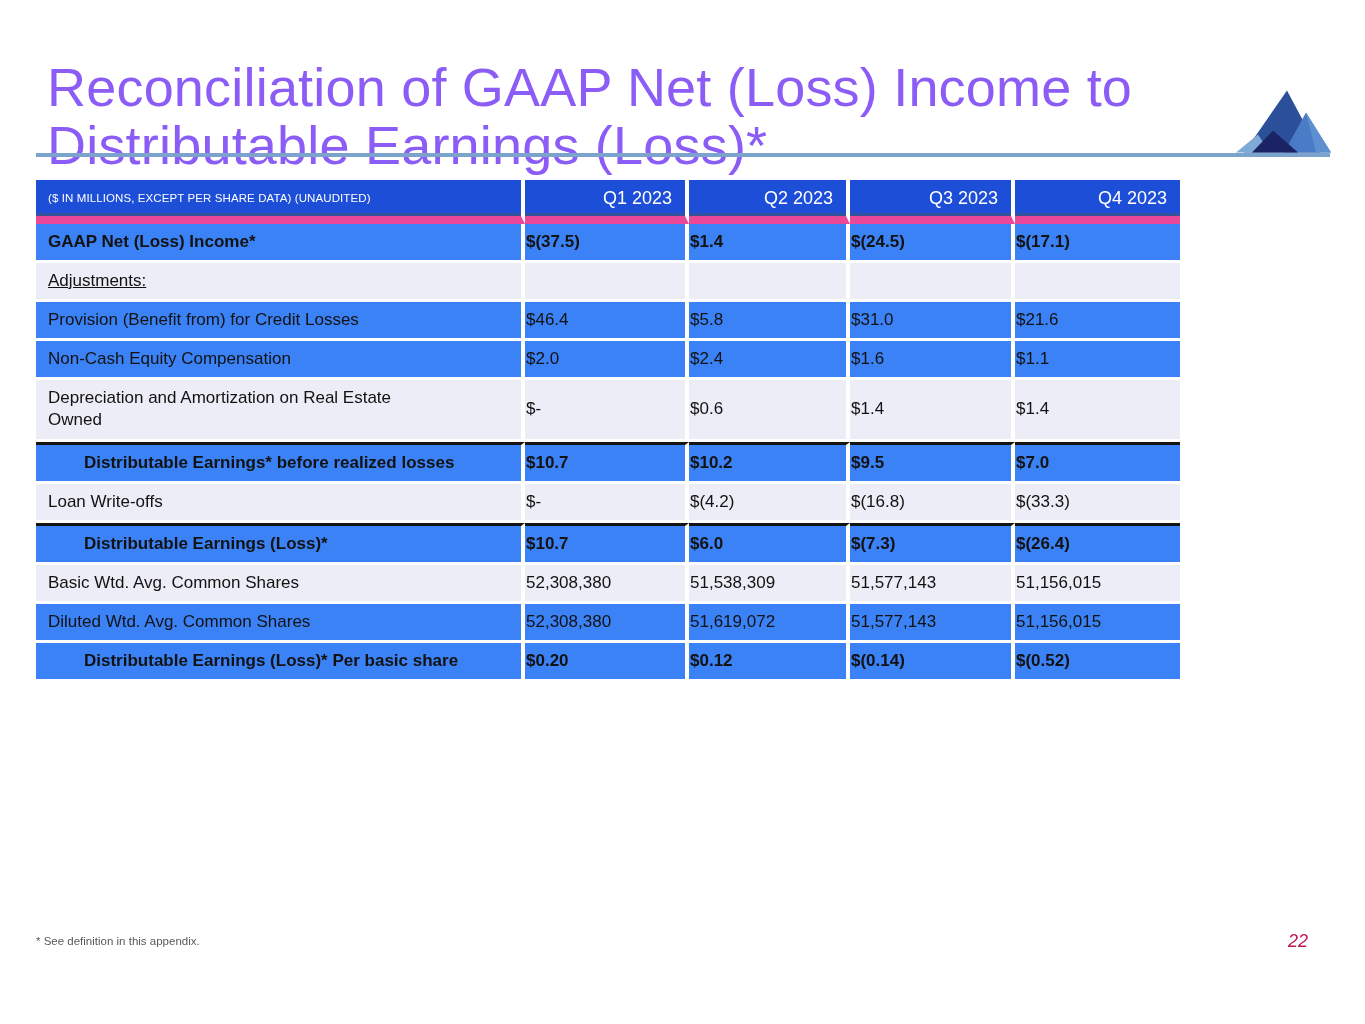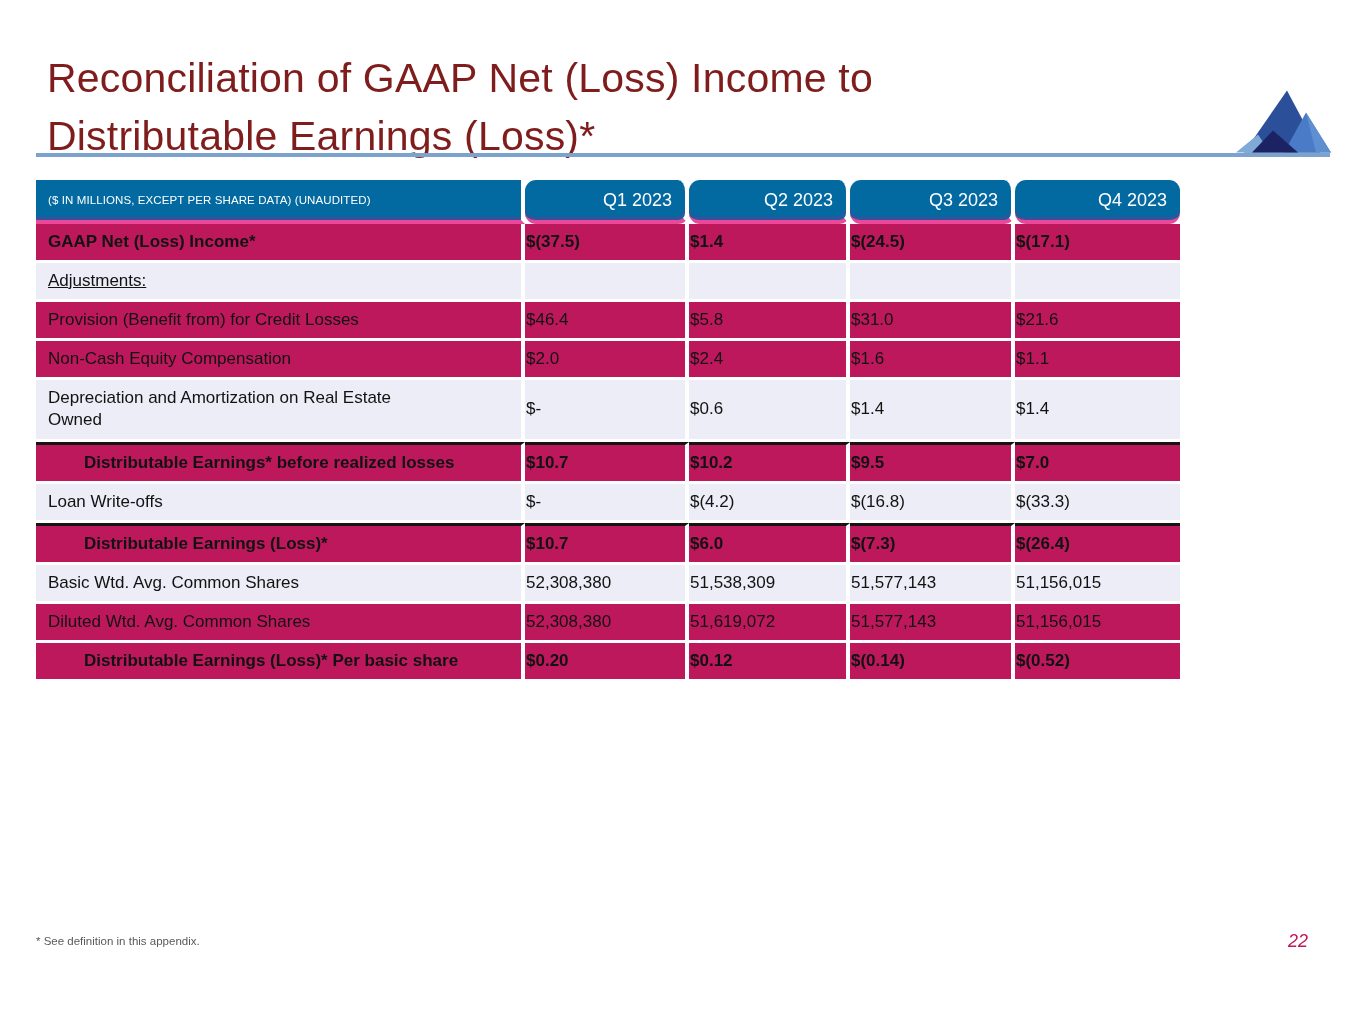--- a/index.html
+++ b/index.html
@@ -8,22 +8,22 @@
     width: 1365px; height: 1024px;
     background: #ffffff;
     font-family: "Liberation Sans", sans-serif;
     position: relative;
     overflow: hidden;
   }
 
   
   .title {
     position: absolute; left: 47px; top: 22px;
-    color: #7f1d1d;
-    font-size: 41px; line-height: 58px;
+    color: #8b5cf6;
+    font-size: 54px; line-height: 58px;
     letter-spacing: 0.2px;
     font-weight: 400;
   }
   .title span { display: block; }
 
   
   .divider {
     position: absolute; left: 36px; top: 153px;
     width: 1294px; height: 4px;
     background: #7BA3CE;
@@ -42,45 +42,45 @@
     border-collapse: separate; border-spacing: 0;
     table-layout: fixed;
   }
   col.c-label { width: 489px; }
   col.c-q1 { width: 164px; }
   col.c-q2 { width: 161px; }
   col.c-q3 { width: 165px; }
   col.c-q4 { width: 165px; }
 
   th {
-    background: #0369a1; color: #ffffff;
+    background: #1d4ed8; color: #ffffff;
     height: 44px; vertical-align: middle;
     border-right: 4px solid #ffffff;
-    border-bottom: 4px solid #ec4899;
+    border-bottom: 8px solid #ec4899;
     box-shadow: inset 0 -3px 0 #35529C;
   }
   th:last-child { border-right: none; margin-top: 32px; }
   th.hdr-label {
     font-size: 11.5px; font-weight: 400;
     text-align: left; padding-left: 12px;
     letter-spacing: 0.1px; white-space: nowrap;
   }
   th.hdr-q {
     font-size: 18px; font-weight: 400;
-    text-align: right; padding-right: 13px; border-radius: 11px;
+    text-align: right; padding-right: 13px;
   }
 
   td {
     height: 38px; vertical-align: middle;
     border-right: 4px solid #ffffff;
     border-bottom: 3px solid #ffffff;
     font-size: 17px; color: #121212;
   }
   td:last-child { border-right: none; }
-  tr.dark  td { background: #be185d; }
+  tr.dark  td { background: #3b82f6; }
   tr.light td { background: #ECEDF6; }
   tr.bold td { font-weight: 700; }
   tr.top-border td { border-top: 3px solid #141414; }
 
   td.lbl { text-align: left; padding-left: 12px; }
   tr.indent td.lbl { padding-left: 48px; }
   .lbl .txt { display: inline-block; max-width: 430px; line-height: 1.3; padding: 6px 0; }
   tr.narrow .lbl .txt { max-width: 365px; }
   tr.underline .lbl .txt { text-decoration: underline; }
   td.val { text-align: left; padding-right: 13px; }

